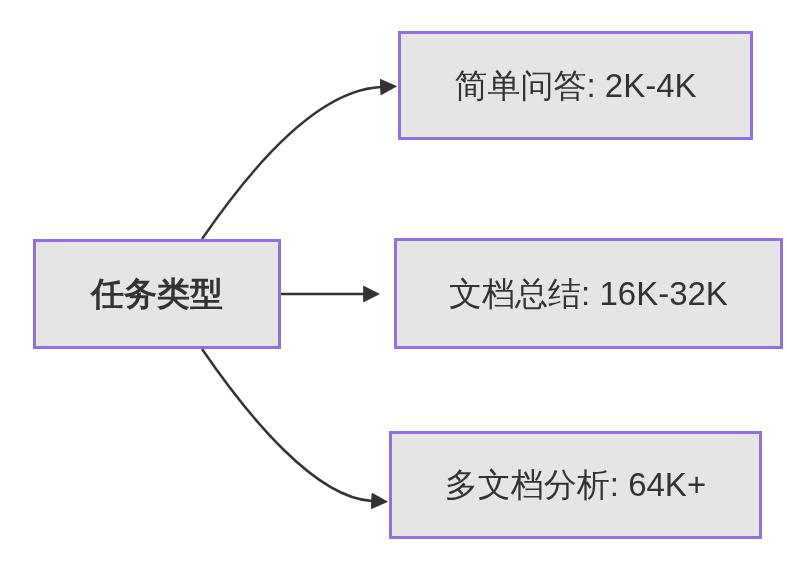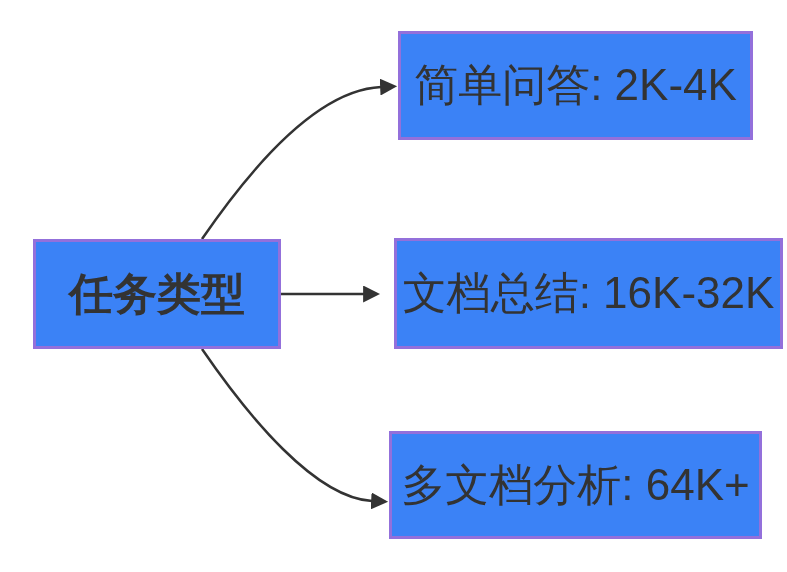--- a/index.html
+++ b/index.html
@@ -23,27 +23,27 @@
     height: 572px;
   }
   .edge {
     fill: none;
     stroke: #333333;
     stroke-width: 2.5px;
   }
   .node {
     position: absolute;
     box-sizing: border-box;
-    background: #3b82f6;
+    background: #e5e5e5;
     border: 3px solid #9370DB;
     display: flex;
     align-items: center;
     justify-content: center;
     color: #333333;
-    font-size: 44px;
+    font-size: 33px;
     line-height: 1.2;
     text-align: right;
     white-space: nowrap;
   }
   .node-root   { left: 33px;  top: 239px; width: 248px; height: 110px; font-weight: bold; }
   .node-top    { left: 398px; top: 31px;  width: 355px; height: 109px; }
   .node-middle { left: 394px; top: 238px; width: 389px; height: 111px; }
   .node-bottom { left: 389px; top: 431px; width: 373px; height: 108px; }
 </style>
 </head>

